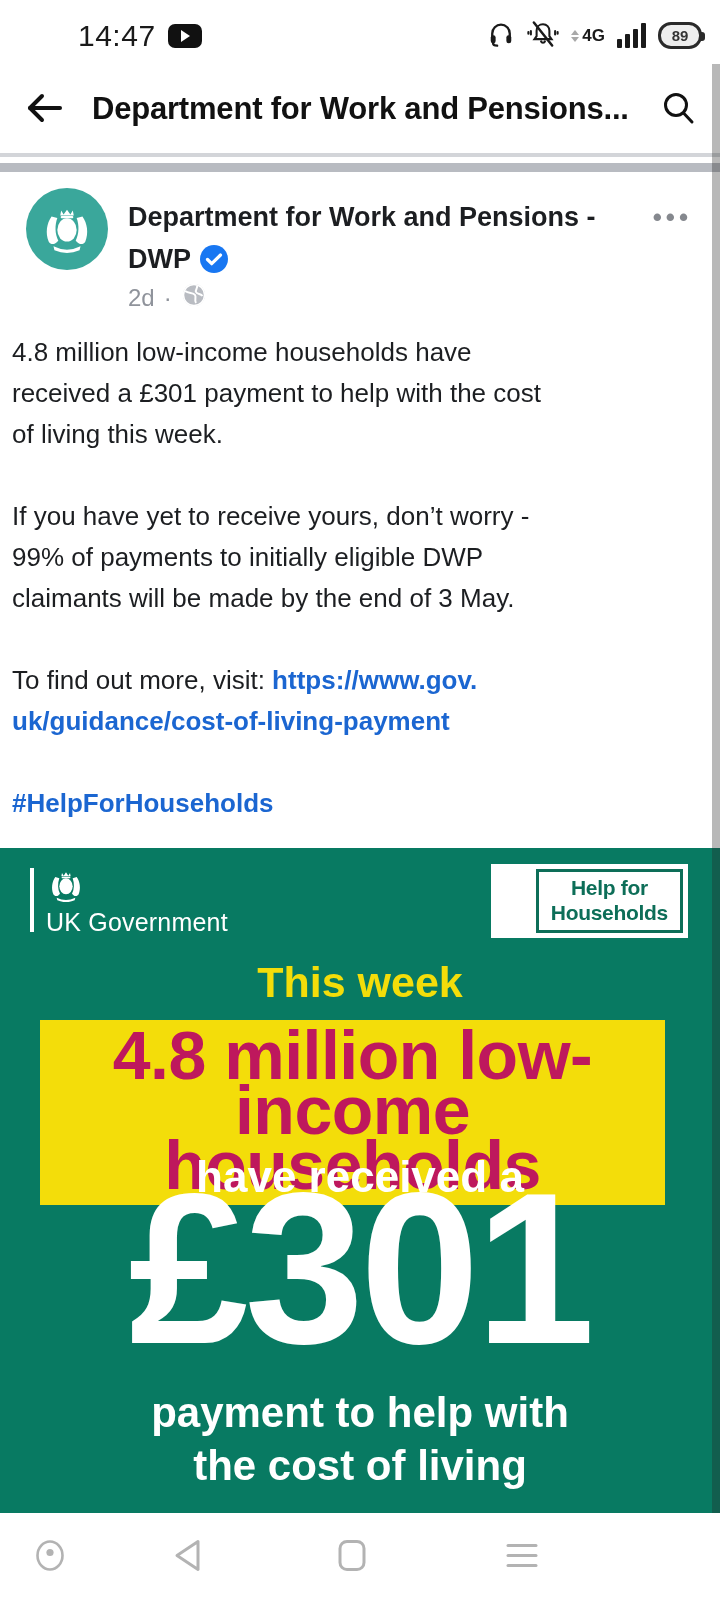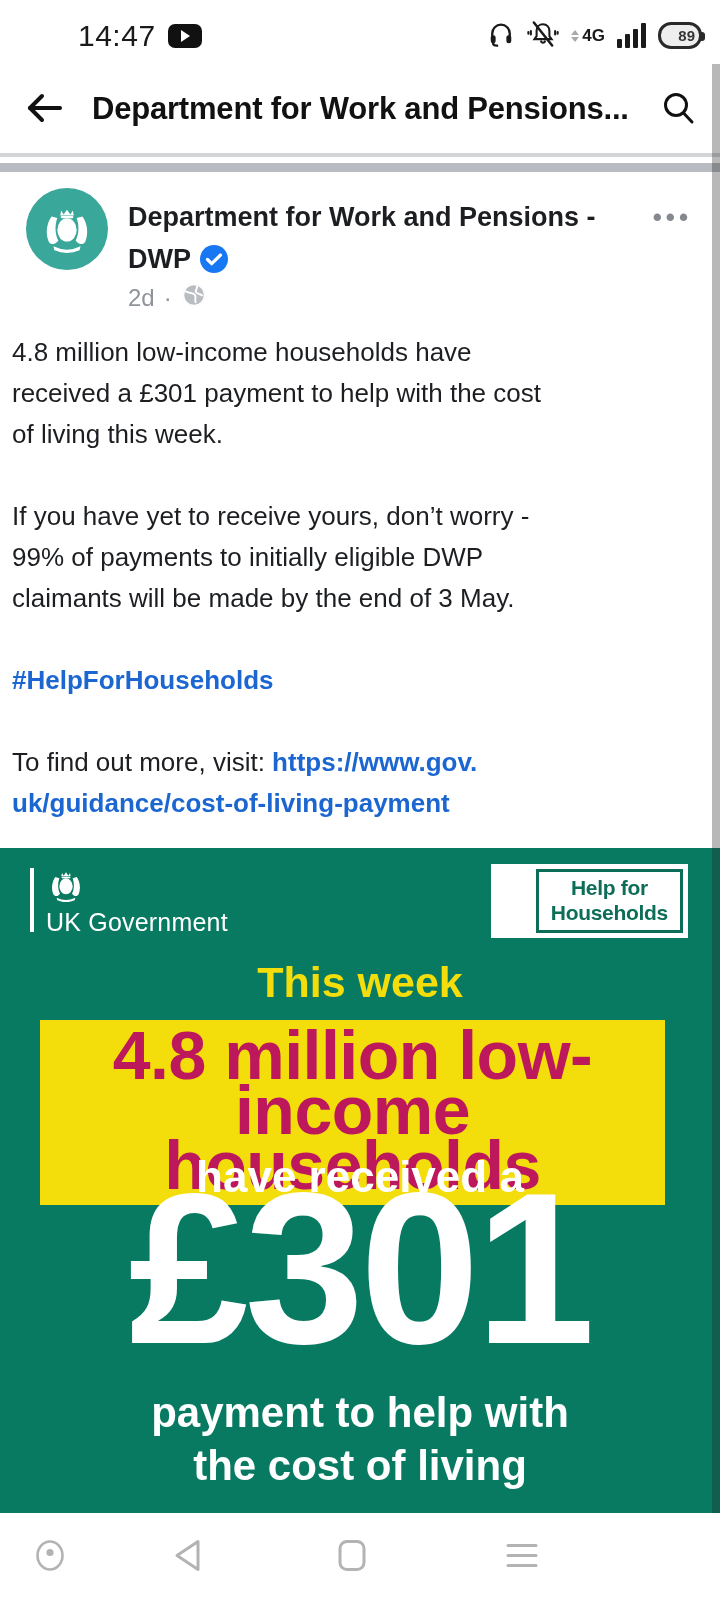--- a/index.html
+++ b/index.html
@@ -14,21 +14,21 @@
   .yt-icon{width:34px;height:24px;background:#111;border-radius:7px;display:flex;align-items:center;justify-content:center;}
   .yt-icon .tri{width:0;height:0;border-left:9px solid #fff;border-top:6px solid transparent;border-bottom:6px solid transparent;margin-left:2px;}
   .net-group{display:flex;align-items:center;gap:3px;}
   .net-arrows{display:flex;flex-direction:column;gap:2px;align-items:center;}
   .net-arrows .up{width:0;height:0;border-bottom:5px solid #a9a9a9;border-left:4px solid transparent;border-right:4px solid transparent;}
   .net-arrows .dn{width:0;height:0;border-top:5px solid #a9a9a9;border-left:4px solid transparent;border-right:4px solid transparent;}
   .net-label{font-size:17px;font-weight:700;color:#1a1a1a;}
   .sig-bars{display:flex;align-items:flex-end;gap:3px;height:25px;}
   .sig-bars i{display:block;width:5px;background:#1a1a1a;border-radius:1px;}
   .battery{position:relative;min-width:44px;height:27px;border:3px solid #2a2a2a;border-radius:13px;
-           display:flex;align-items:center;justify-content:flex-end;background:#eee;box-sizing:border-box;padding:0 4px;}
+           display:flex;align-items:center;justify-content:center;background:#eee;box-sizing:border-box;padding:0 4px;}
   .battery::after{content:"";position:absolute;right:-6px;top:7px;width:4px;height:9px;background:#2a2a2a;border-radius:0 3px 3px 0;}
   .battery span{font-size:15px;font-weight:600;color:#333;}
 
   
   .app-header{position:absolute;top:65px;left:0;right:0;height:88px;background:#fff;display:flex;align-items:center;padding:0 24px;box-sizing:border-box;gap:28px;}
   .hdr-title{flex:1;font-size:31px;font-weight:700;color:#111;margin:0;white-space:nowrap;overflow:hidden;letter-spacing:-0.2px;}
   .icon-btn{background:none;border:none;padding:0;display:flex;align-items:center;justify-content:center;cursor:pointer;}
   .divider-thin{position:absolute;top:153px;left:0;right:0;height:4px;background:#d3d5d9;}
   .divider-thick{position:absolute;top:163px;left:0;right:0;height:9px;background:#b8bbc1;}
 
@@ -176,23 +176,23 @@
     </div>
     <button class="more-btn">•••</button>
 
     <div class="post-body">
       <p>4.8 million low-income households have
 received a £301 payment to help with the cost
 of living this week.</p>
       <p>If you have yet to receive yours, don’t worry -
 99% of payments to initially eligible DWP
 claimants will be made by the end of 3 May.</p>
-      <p><a class="hashtag">#HelpForHouseholds</a></p>
       <p><span>To find out more, visit: </span><a class="blue-link">https://www.gov.
 uk/guidance/cost-of-living-payment</a></p>
+      <p><a class="hashtag">#HelpForHouseholds</a></p>
     </div>
   </div>
 
   <div class="post-image">
     <div class="gov-logo">
       <div class="gov-bar"></div>
       <div class="gov-col">
         <span>
           <svg width="40" height="34" viewBox="0 0 60 50" fill="#ffffff">
             <path d="M24 7 l2.5 4 l3.5 -5 l3.5 5 l2.5 -4 l1 5 h-14 z"></path>

